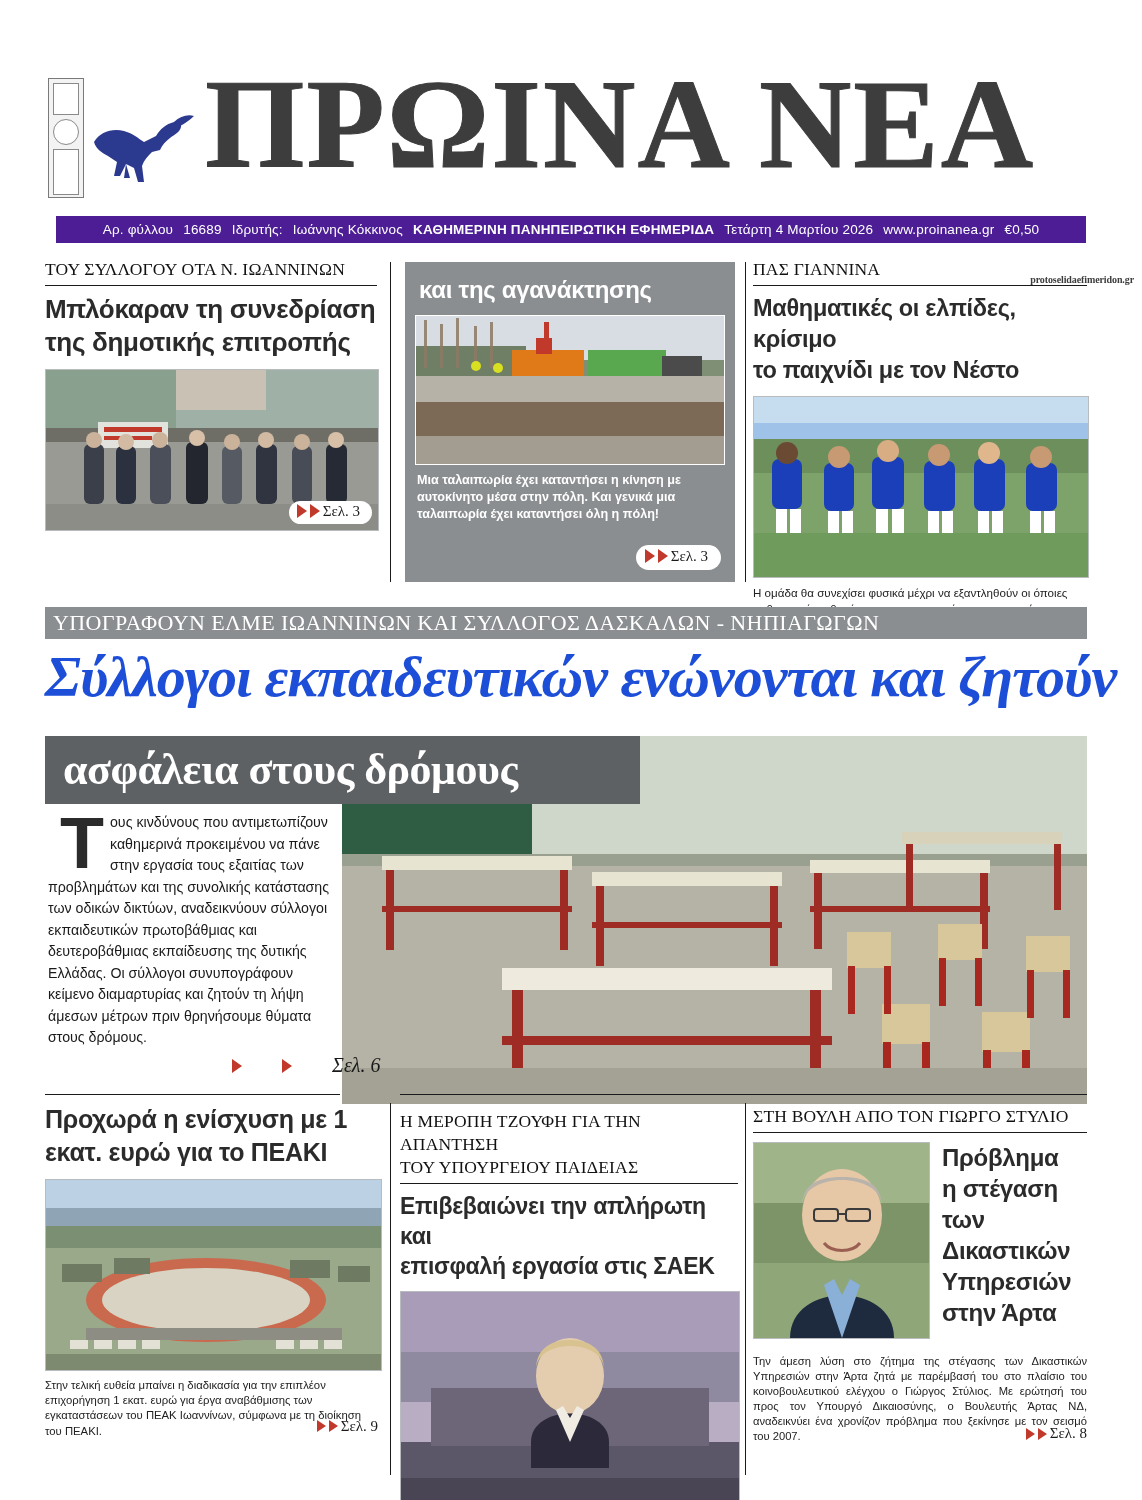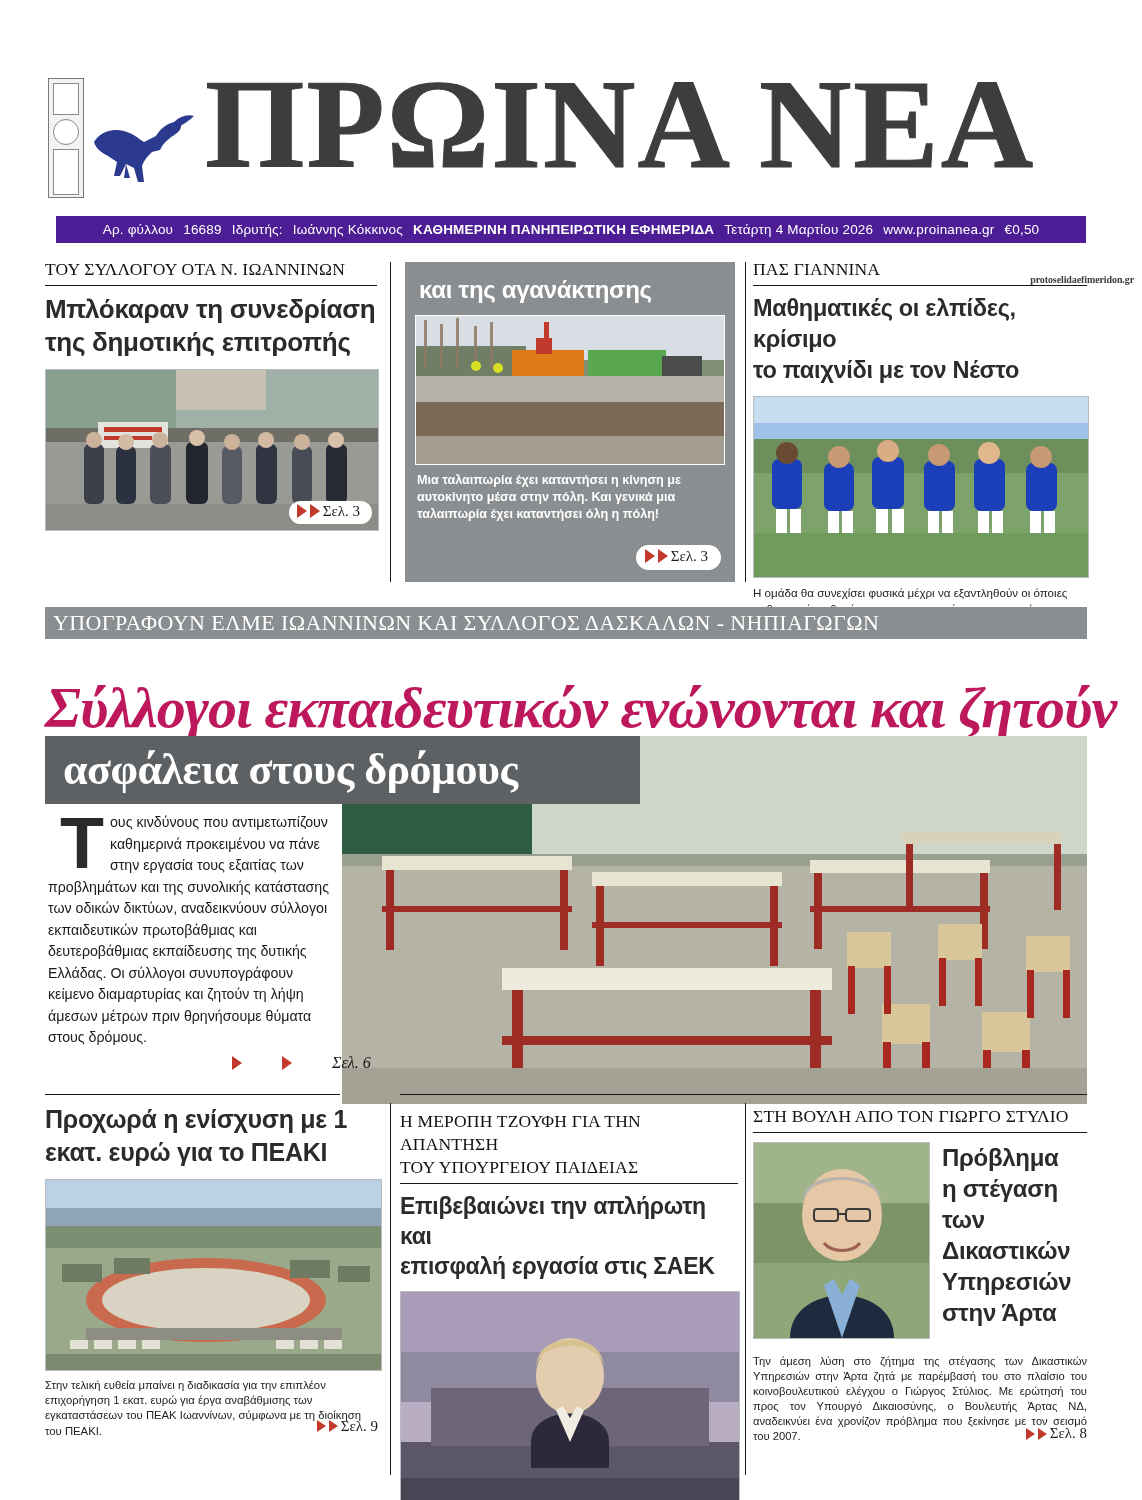--- a/index.html
+++ b/index.html
@@ -80,34 +80,34 @@
   
   .tr{position:absolute;left:753px;top:258px;width:334px;}
   .tr .headline{font-size:23.5px;line-height:31px;}
   .tr .photo{margin-top:10px;width:334px;height:180px;}
   .tr .cap{margin-top:7px;font-size:11.6px;line-height:15.5px;color:#222;}
 
   
   .leadband{position:absolute;left:45px;top:607px;width:1042px;height:32px;background:#8a8e90;}
   .leadband span{display:block;color:#fff;font-family:"Liberation Serif", serif;
      font-size:22px;line-height:32px;letter-spacing:.4px;padding-left:8px;}
-  .lead-h1{position:absolute;left:45px;top:675px;width:1042px;
+  .lead-h1{position:absolute;left:45px;top:644px;width:1042px;
      font-family:"Liberation Serif", serif;font-weight:700;font-style:italic;
-     font-size:58px;line-height:66px;color:#be185d;letter-spacing:-1px;
+     font-size:58px;line-height:66px;color:#1d4ed8;letter-spacing:-1px;
      text-align:left;white-space:nowrap;}
   .lead-h2wrap{position:absolute;left:45px;top:736px;width:595px;height:68px;background:#5e6164;}
   .lead-h2wrap span{display:block;color:#fff;font-family:"Liberation Serif", serif;
      font-weight:700;font-size:44px;line-height:68px;padding-left:18px;letter-spacing:-.5px;}
   .lead-photo{position:absolute;left:342px;top:736px;width:745px;height:368px;}
   .lead-body{position:absolute;left:48px;top:812px;width:282px;
      font-size:14.2px;line-height:21.5px;color:#1a1a1a;}
   .dropcap{float:left;font-family:"Liberation Sans", sans-serif;font-weight:700;
      font-size:72px;line-height:58px;margin:2px 6px 0 12px;color:#2b2b2b;}
   .lead-sel{position:absolute;left:232px;top:1054px;}
-  .lead-sel .pagelink{font-style:italic;font-size:16px;gap:40px;}
+  .lead-sel .pagelink{font-style:italic;font-size:20px;gap:40px;}
   .hr-lead{position:absolute;left:45px;top:1094px;width:295px;border-top:1.4px solid #1a1a1a;}
 
   
   .bl{position:absolute;left:45px;top:1103px;width:335px;}
   .bl .headline{font-size:25px;line-height:33px;}
   .bl .photo{margin-top:10px;width:335px;height:190px;}
   .bl .cap{margin-top:7px;font-size:11.3px;line-height:15.2px;color:#222;position:relative;}
   .bl .sel{position:absolute;right:2px;bottom:1px;}
 
   

